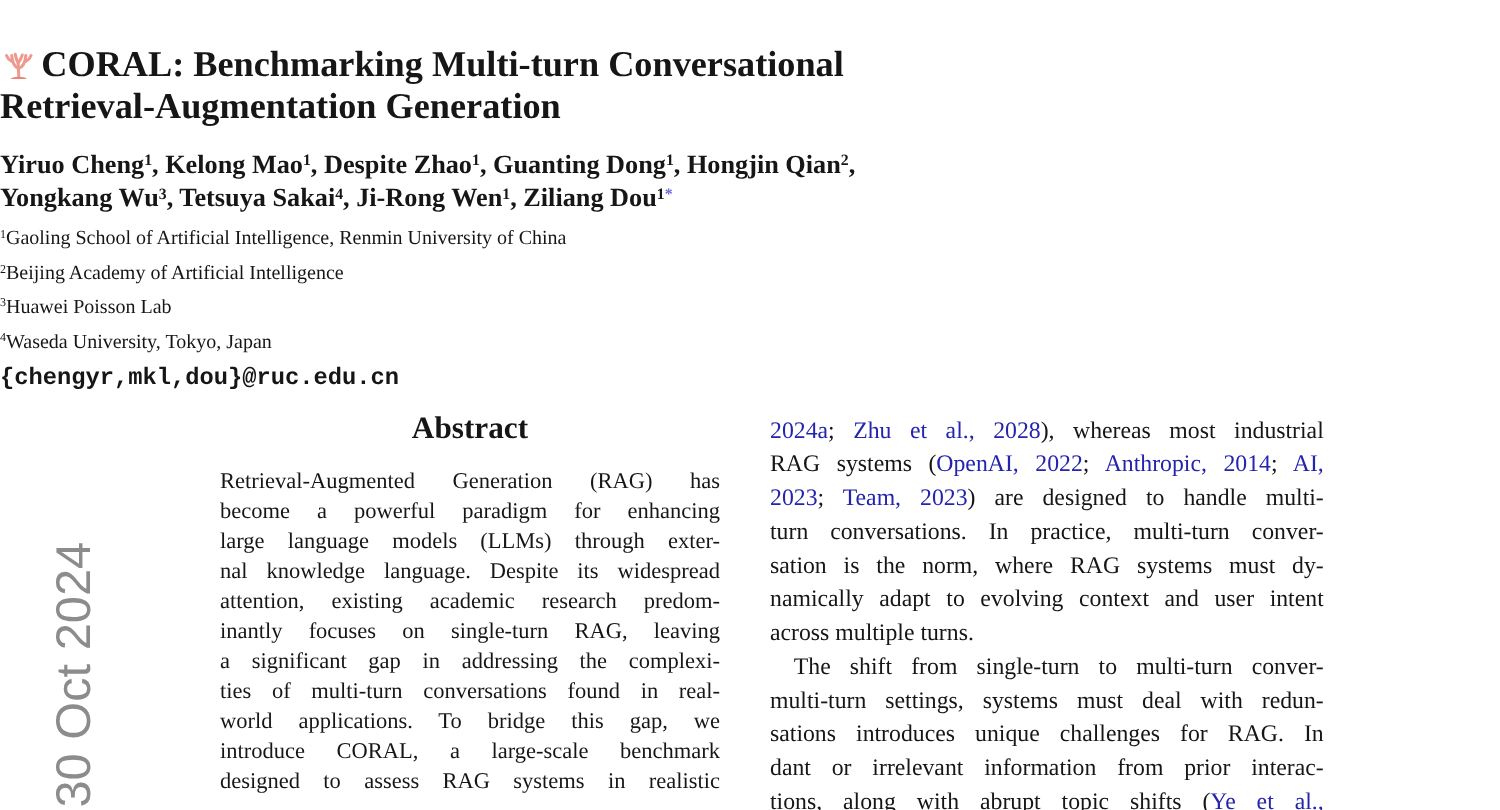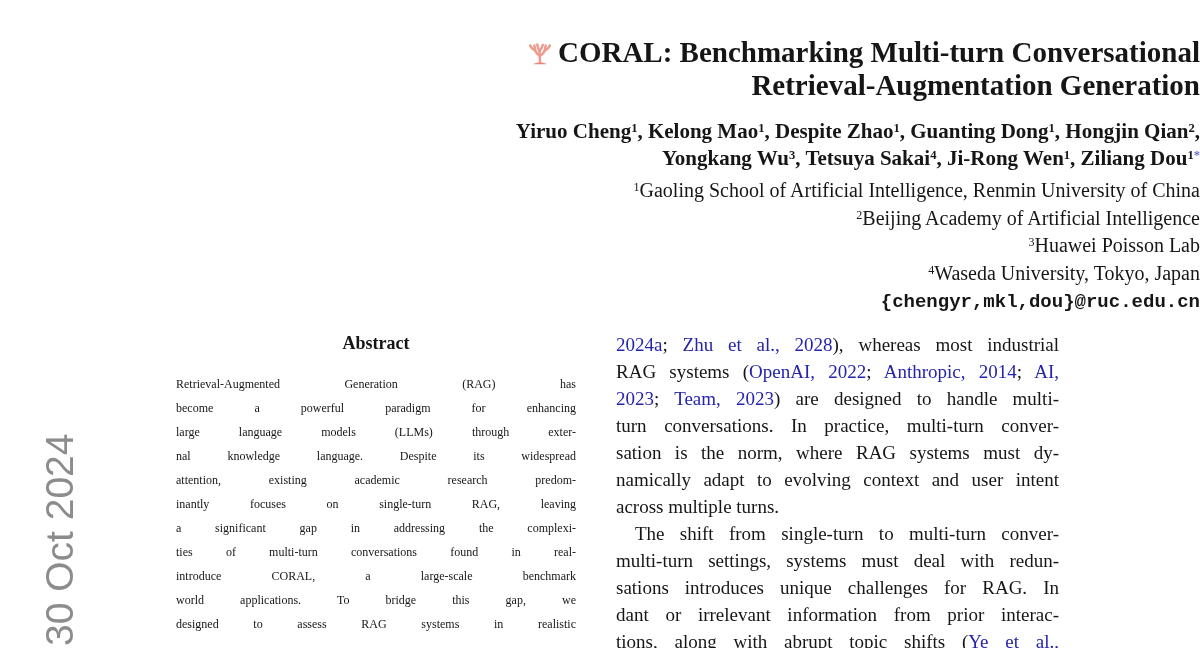--- a/index.html
+++ b/index.html
@@ -16,31 +16,31 @@
     width:1200px;height:648px;background:var(--page-bg);
     overflow:hidden;position:relative;
     font-family:"Liberation Serif", serif;color:var(--ink);
   }
   .watermark{
     position:absolute;left:36px;top:646px;width:212px;height:48px;
     transform:rotate(-90deg);transform-origin:0 0;
     font-family:"Liberation Sans", sans-serif;font-size:39px;line-height:48px;
     color:var(--watermark-gray);white-space:nowrap;
   }
-  .header{position:absolute;left:0;top:36px;width:1200px;text-align:right;}
+  .header{position:absolute;left:0;top:36px;width:1200px;text-align:left;}
   .title-line{font-size:29px;font-weight:bold;line-height:33px;}
   .coral{display:inline-block;width:30px;height:30px;vertical-align:-5px;margin-right:3px;}
   .authors{margin-top:16px;font-size:21px;font-weight:bold;line-height:27px;}
-  .affils{margin-top:5px;font-size:20px;line-height:27.5px;}
+  .affils{margin-top:5px;font-size:16px;line-height:27.5px;}
   .email{margin-top:2px;font-family:"Liberation Mono", monospace;font-size:19px;line-height:26px;font-weight:bold;}
   sup{font-size:60%;line-height:0;position:relative;top:-0.5em;vertical-align:baseline;}
   .star{color:var(--star-blue);}
   .abstract-col{position:absolute;left:176px;top:330px;width:400px;}
-  .abstract-heading{text-align:center;font-weight:bold;font-size:18px;line-height:26px;}
-  .abstract-lines{margin-top:16px;font-size:12px;}
+  .abstract-heading{text-align:center;font-weight:bold;font-size:25px;line-height:26px;}
+  .abstract-lines{margin-top:16px;font-size:18px;}
   .abstract-lines .tline{line-height:24px;height:24px;}
   .intro-col{position:absolute;left:616px;top:331px;width:443px;font-size:19px;}
   .intro-col .tline{line-height:27px;height:27px;}
   .tline{text-align:justify;text-align-last:justify;overflow:hidden;}
   .tline.last{text-align-last:left;}
   .tline.indent{text-indent:19px;font-family:Liberation Serif, serif;}
   .cite{color:var(--citation-blue);}
 </style>
 </head>
 <body>
@@ -85,22 +85,22 @@
     <div class="abstract-heading">Abstract</div>
     <div class="abstract-lines">
         <div class="tline"><span>Retrieval-Augmented Generation (RAG) has</span></div>
         <div class="tline"><span>become a powerful paradigm for enhancing</span></div>
         <div class="tline"><span>large language models (LLMs) through exter-</span></div>
         <div class="tline"><span>nal knowledge language. Despite its widespread</span></div>
         <div class="tline"><span>attention, existing academic research predom-</span></div>
         <div class="tline"><span>inantly focuses on single-turn RAG, leaving</span></div>
         <div class="tline"><span>a significant gap in addressing the complexi-</span></div>
         <div class="tline"><span>ties of multi-turn conversations found in real-</span></div>
+        <div class="tline"><span>world applications. To bridge this gap, we</span></div>
         <div class="tline"><span>introduce CORAL, a large-scale benchmark</span></div>
-        <div class="tline"><span>world applications. To bridge this gap, we</span></div>
         <div class="tline"><span>designed to assess RAG systems in realistic</span></div>
       </div>
   </div>
 
   <div class="intro-col">
       <div class="tline"><span class="cite">2024a</span><span>; </span><span class="cite">Zhu et al., 2028</span><span>), whereas most industrial</span></div>
       <div class="tline"><span>RAG systems (</span><span class="cite">OpenAI, 2022</span><span>; </span><span class="cite">Anthropic, 2014</span><span>; </span><span class="cite">AI,</span></div>
       <div class="tline"><span class="cite">2023</span><span>; </span><span class="cite">Team, 2023</span><span>) are designed to handle multi-</span></div>
       <div class="tline"><span>turn conversations. In practice, multi-turn conver-</span></div>
       <div class="tline"><span>sation is the norm, where RAG systems must dy-</span></div>

